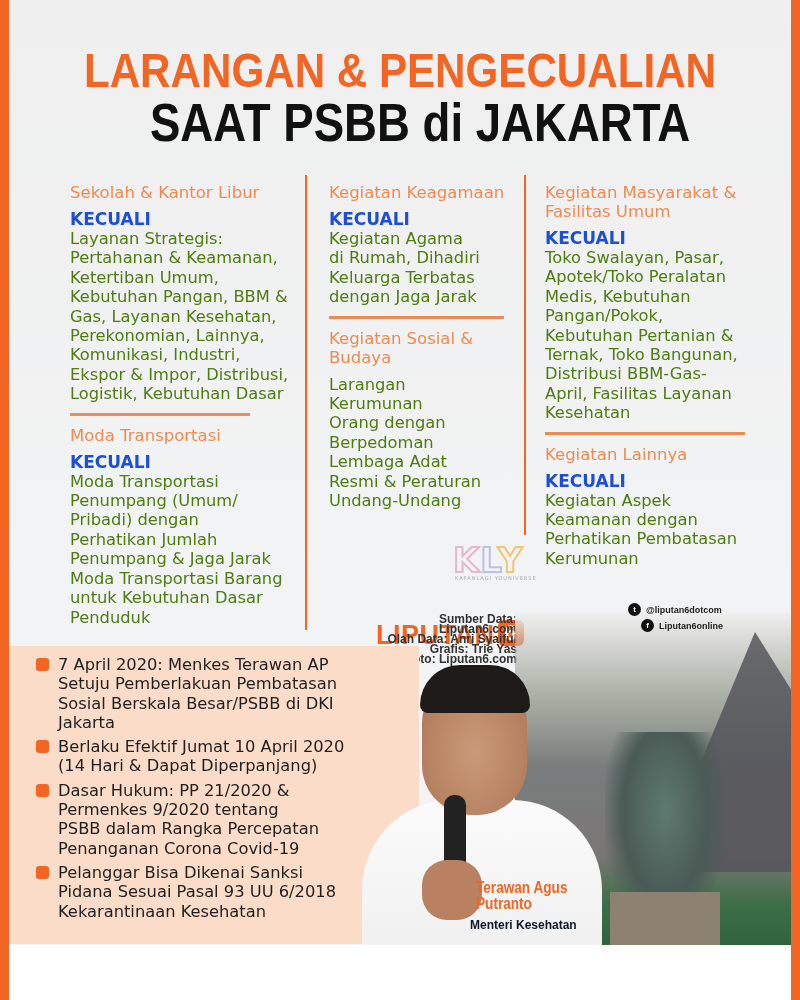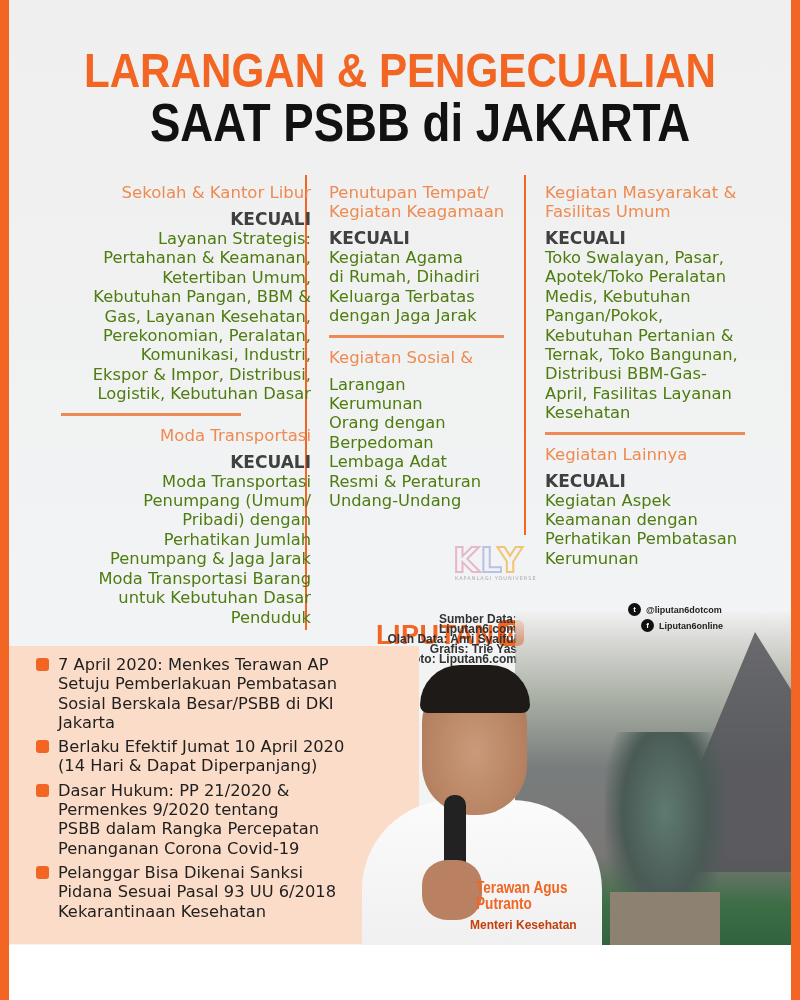--- a/index.html
+++ b/index.html
@@ -21,32 +21,32 @@
     }
     .title-1, .title-2 {
       position: absolute; left: 0; width: 100%; text-align: center;
       font-family: "Liberation Sans", sans-serif; font-weight: bold;
       letter-spacing: 0px; transform: scaleX(0.86); transform-origin: center;
     }
     .title-1 { top: 42px; font-size: 49px; color: #f26522; }
     .title-2 { top: 92px; font-size: 53px; color: #111111; left: 20px; }
 
     .col { position: absolute; top: 183px; }
-    .col-1 { left: 61px; width: 250px; text-align: right; }
+    .col-1 { left: 70px; width: 250px; }
     .col-2 { left: 329px; width: 195px; }
     .col-3 { left: 545px; width: 230px; }
     .vline { position: absolute; width: 2px; background: #f26522; }
     .vline-1 { left: 305px; top: 175px; height: 455px; }
     .vline-2 { left: 524px; top: 175px; height: 360px; }
 
     .sec-head {
       color: #ee8a52; font-size: 16.5px; line-height: 19px; margin-bottom: 8px;
       font-family: "DejaVu Sans", sans-serif;
     }
-    .kecuali { font-weight: bold; font-size: 17px; line-height: 19px; color: #404040; }
+    .kecuali { font-weight: bold; font-size: 17px; line-height: 19px; color: #1d4ed8; }
     .sec-body { font-size: 16.3px; line-height: 19.4px; color: #4d7c0f; }
     .hline { height: 3px; background: #f08a55; margin: 9px 0 10px 0; width: 180px; }
     .col-2 .hline { width: 175px; }
     .col-3 .hline { width: 200px; }
     .line { display: block; white-space: nowrap; }
 
     .logo-kly {
       position: absolute; left: 453px; top: 540px; font-family: "DejaVu Sans", sans-serif;
       font-size: 34px; letter-spacing: 1px; font-weight: bold; color: transparent; text-align: right;
       -webkit-text-stroke: 2px #c6b8e0;
@@ -107,21 +107,21 @@
     .hair { position: absolute; left: 68px; top: 0px; width: 110px; height: 48px; border-radius: 50px 50px 10px 10px; background: #1e1a18; }
     .mic { position: absolute; left: 92px; top: 130px; width: 22px; height: 120px; border-radius: 10px; background: #222; }
     .hand { position: absolute; left: 70px; top: 195px; width: 60px; height: 60px; border-radius: 25px; background: #b98162; }
 
     .caption-name {
       position: absolute; left: 476px; top: 880px; font-family: "Liberation Sans", sans-serif; font-weight: bold;
       font-size: 16px; line-height: 16px; color: #f26522; transform: scaleX(0.85); transform-origin: left;
     }
     .caption-role {
       position: absolute; left: 470px; top: 918px; font-family: "Liberation Sans", sans-serif; font-weight: bold;
-      font-size: 12px; color: #c2410c;
+      font-size: 12px; color: #0f172a;
     }
     .social { position: absolute; left: 628px; top: 603px; }
     .social-row { display: flex; align-items: center; margin-bottom: 3px; font-family: "Liberation Sans", sans-serif; font-weight: bold; font-size: 9px; color: #222; }
     .social-row:nth-child(2) { margin-left: 13px; }
     .social-icon {
       width: 13px; height: 13px; border-radius: 50%; background: #111; color: #fff; font-size: 8px;
       display: inline-flex; align-items: center; justify-content: center; margin-right: 5px;
     }
     .bottom-white { position: absolute; left: 9px; top: 945px; width: 782px; height: 55px; background: #ffffff; }
   </style>
@@ -144,21 +144,21 @@
     <div class="sec-head">
       <span class="line">Sekolah &amp; Kantor Libur</span>
     </div>
     <div class="kecuali">KECUALI</div>
     <div class="sec-body">
       <span class="line">Layanan Strategis:</span>
       <span class="line">Pertahanan &amp; Keamanan,</span>
       <span class="line">Ketertiban Umum,</span>
       <span class="line">Kebutuhan Pangan, BBM &amp;</span>
       <span class="line">Gas, Layanan Kesehatan,</span>
-      <span class="line">Perekonomian, Peralatan,</span>
+      <span class="line">Perekonomian, Lainnya,</span>
       <span class="line">Komunikasi, Industri,</span>
       <span class="line">Ekspor &amp; Impor, Distribusi,</span>
       <span class="line">Logistik, Kebutuhan Dasar</span>
     </div>
   </div>
   <div class="hline"></div>
   <div>
     <div class="sec-head">
       <span class="line">Moda Transportasi</span>
     </div>
@@ -172,35 +172,35 @@
       <span class="line">Moda Transportasi Barang</span>
       <span class="line">untuk Kebutuhan Dasar</span>
       <span class="line">Penduduk</span>
     </div>
   </div>
 </div>
 
 <div class="col col-2">
   <div>
     <div class="sec-head">
-      <span class="line">Penutupan Tempat/</span>
       <span class="line">Kegiatan Keagamaan</span>
     </div>
     <div class="kecuali">KECUALI</div>
     <div class="sec-body">
       <span class="line">Kegiatan Agama</span>
       <span class="line">di Rumah, Dihadiri</span>
       <span class="line">Keluarga Terbatas</span>
       <span class="line">dengan Jaga Jarak</span>
     </div>
   </div>
   <div class="hline"></div>
   <div>
     <div class="sec-head">
       <span class="line">Kegiatan Sosial &amp;</span>
+      <span class="line">Budaya</span>
     </div>
     <div class="sec-body">
       <span class="line">Larangan</span>
       <span class="line">Kerumunan</span>
       <span class="line">Orang dengan</span>
       <span class="line">Berpedoman</span>
       <span class="line">Lembaga Adat</span>
       <span class="line">Resmi &amp; Peraturan</span>
       <span class="line">Undang-Undang</span>
     </div>

